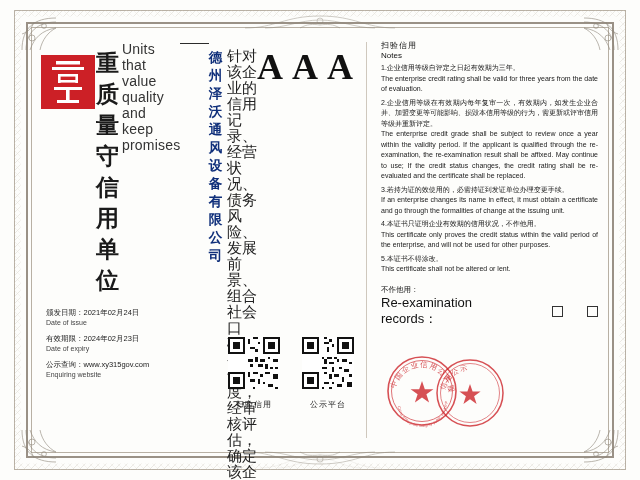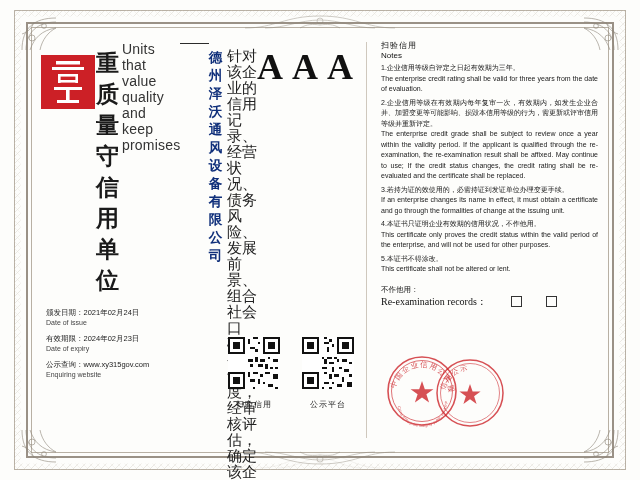--- a/index.html
+++ b/index.html
@@ -206,21 +206,21 @@
     font-size: 7px;
     line-height: 10.5px;
     color: #1a1a1a;
     text-align: justify;
   }
   .reexam {
     margin-top: 10px;
     font-size: 7.5px;
     color: #111;
   }
-  .reexam-en { font-size: 10px; color: #111; display: flex; align-items: center; gap: 20px; font-family: Liberation Serif, serif;}
+  .reexam-en { font-size: 13px; color: #111; display: flex; align-items: center; gap: 20px;}
   .chkbox {
     display: inline-block;
     width: 9px; height: 9px;
     border: 1px solid #333;
     margin-left: 4px;
   }
 
   .stamps {
     position: absolute;
     left: 4px;

